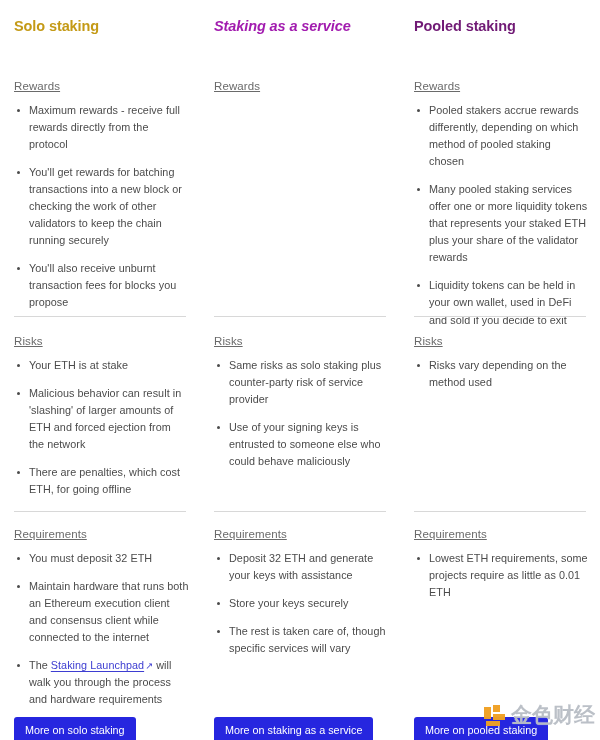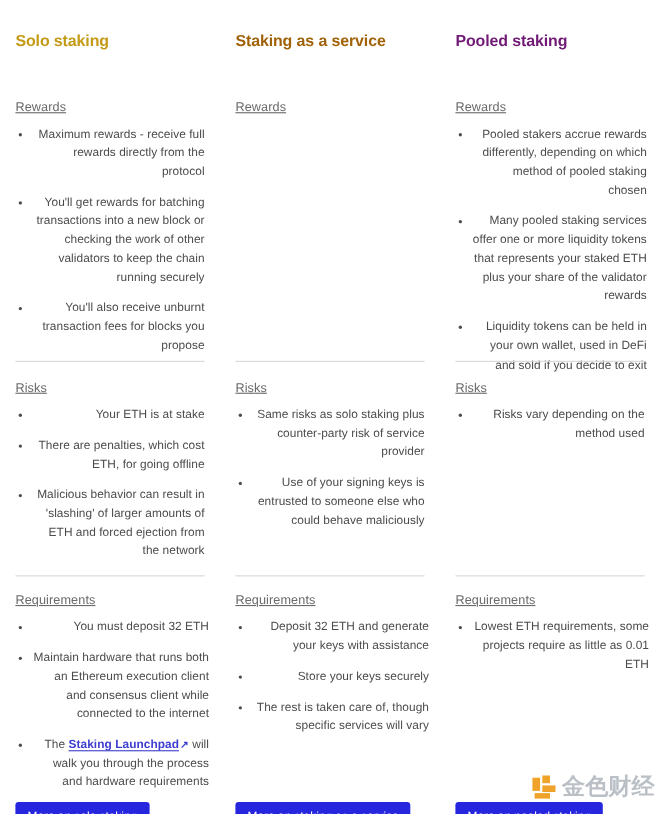--- a/index.html
+++ b/index.html
@@ -15,21 +15,21 @@
     color: #333333;
     overflow: hidden;
     position: relative;
   }
 
   #comparison-grid {
     display: grid;
     grid-template-columns: 200px 200px 200px;
     width: 600px;
     height: 656px;
-    padding-top: 24px;
+    padding-top: 12px;
   }
 
   .column {
     position: relative;
     padding: 0 14px 0 14px;
   }
 
   .column-title {
     font-size: 14.5px;
     font-weight: bold;
@@ -60,21 +60,20 @@
   }
 
   ul.bullets li {
     position: relative;
     padding-left: 15px;
     margin-bottom: 11px;
     font-size: 10.8px;
     line-height: 1.58;
     color: #4b4b4b;
     letter-spacing: 0.05px;
-    text-align: right;
   }
 
   ul.bullets li:last-child { margin-bottom: 0; }
 
   ul.bullets li::before {
     content: "";
     position: absolute;
     left: 3px;
     top: 7px;
     width: 3px;
@@ -89,21 +88,20 @@
     border: 0;
     margin: 0;
     width: 100%;
   }
 
   .ext-link {
     color: #3d3dd1;
     text-decoration: underline;
     text-underline-offset: 2px;
     white-space: nowrap;
-    font-weight: bold;
   }
   .ext-link .arrow {
     font-size: 9.5px;
     display: inline-block;
     text-decoration: none;
     padding-left: 1px;
   }
 
   .cta-button {
     display: inline-block;
@@ -176,41 +174,41 @@
         <li>You'll also receive unburnt transaction fees for blocks you propose</li>
       </ul>
     </div>
 
     <hr class="divider abs" style="top:304px; left:14px; width:172px;">
 
     <div class="section abs" style="top:323px; left:14px; width:172px;">
       <div class="section-heading">Risks</div>
       <ul class="bullets">
         <li>Your ETH is at stake</li>
+        <li>Malicious behavior can result in 'slashing' of larger amounts of ETH and forced ejection from the network</li>
         <li>There are penalties, which cost ETH, for going offline</li>
-        <li>Malicious behavior can result in 'slashing' of larger amounts of ETH and forced ejection from the network</li>
       </ul>
     </div>
 
     <hr class="divider abs" style="top:499px; left:14px; width:172px;">
 
     <div class="section abs" style="top:516px; left:14px; width:176px;">
       <div class="section-heading">Requirements</div>
       <ul class="bullets">
         <li>You must deposit 32 ETH</li>
         <li>Maintain hardware that runs both an Ethereum execution client and consensus client while connected to the internet</li>
         <li><span>The </span><a class="ext-link" href="#"><span>Staking Launchpad</span><span class="arrow">↗</span></a><span> will walk you through the process and hardware requirements</span></li>
       </ul>
     </div>
 
     <button class="cta-button abs" style="top:705px; left:14px;">More on solo staking</button>
   </div>
 
   <div class="column col2">
-    <h3 class="column-title" style="color: #a16207;">Staking as a service</h3>
+    <h3 class="column-title" style="color: #a21caf; font-style: italic;">Staking as a service</h3>
 
     <div class="section abs" style="top:68px; left:14px; width:172px;">
       <div class="section-heading">Rewards</div>
     </div>
 
     <hr class="divider abs" style="top:304px; left:14px; width:172px;">
 
     <div class="section abs" style="top:323px; left:14px; width:172px;">
       <div class="section-heading">Risks</div>
       <ul class="bullets">

